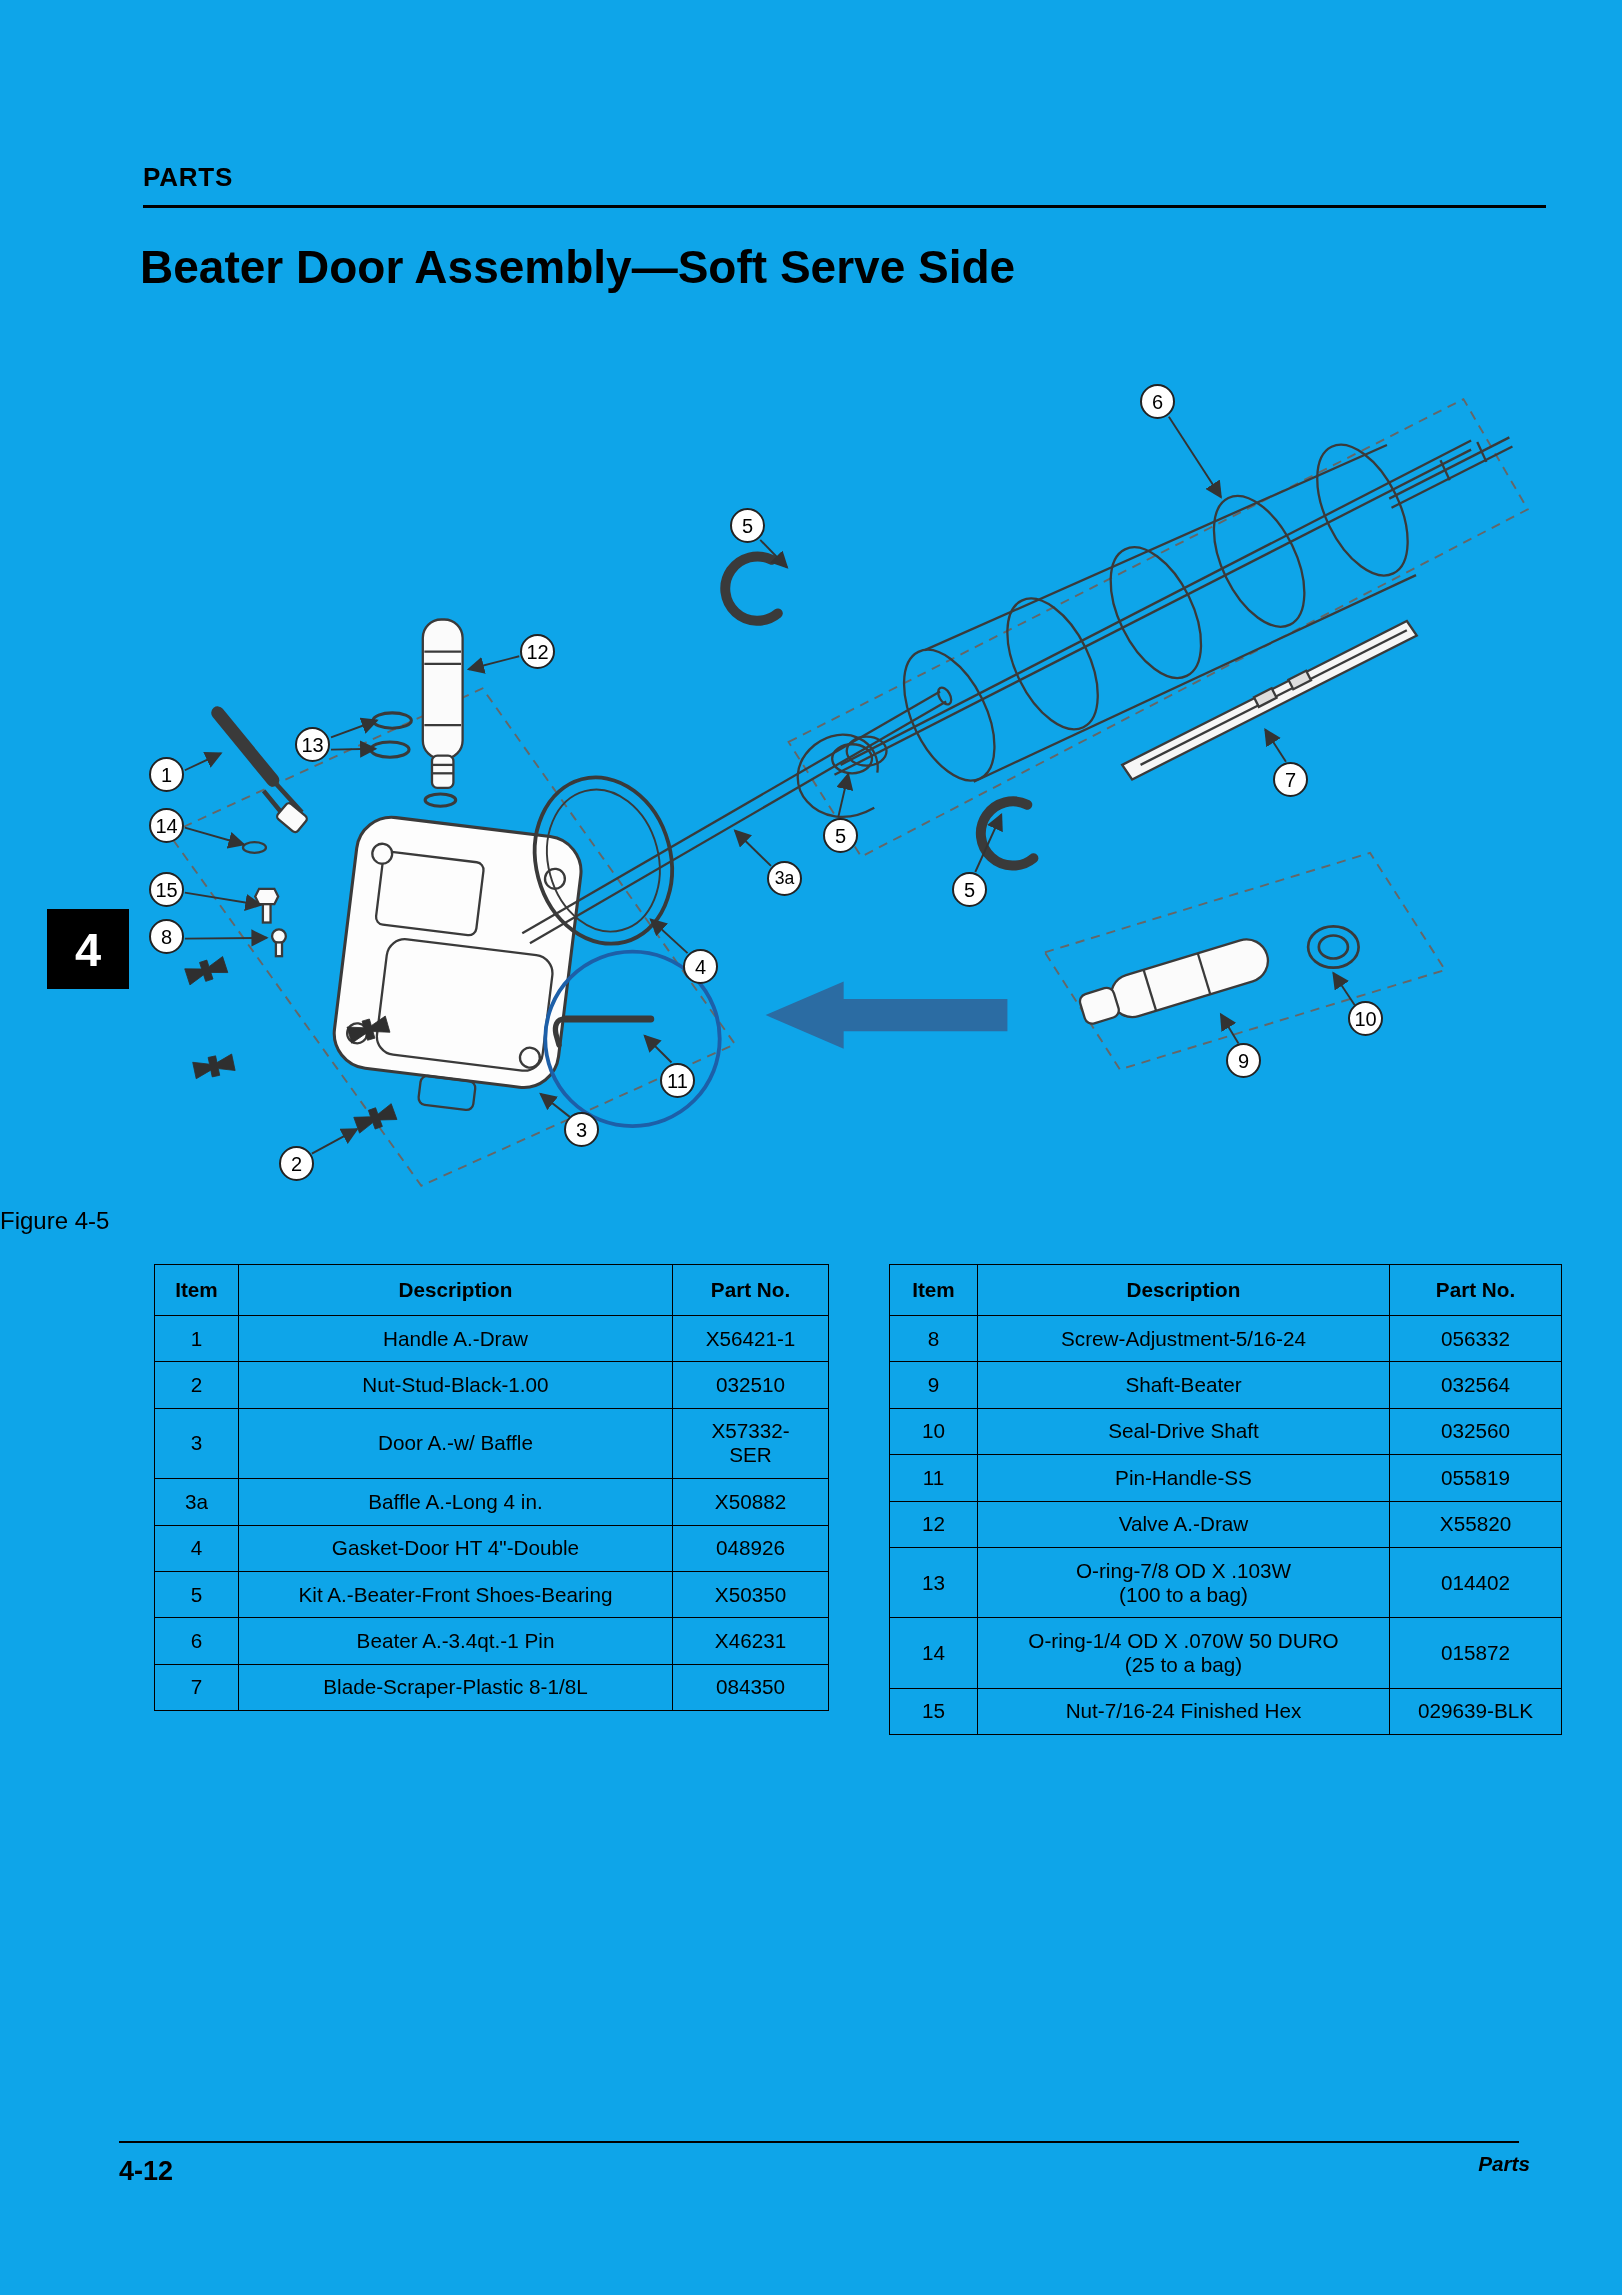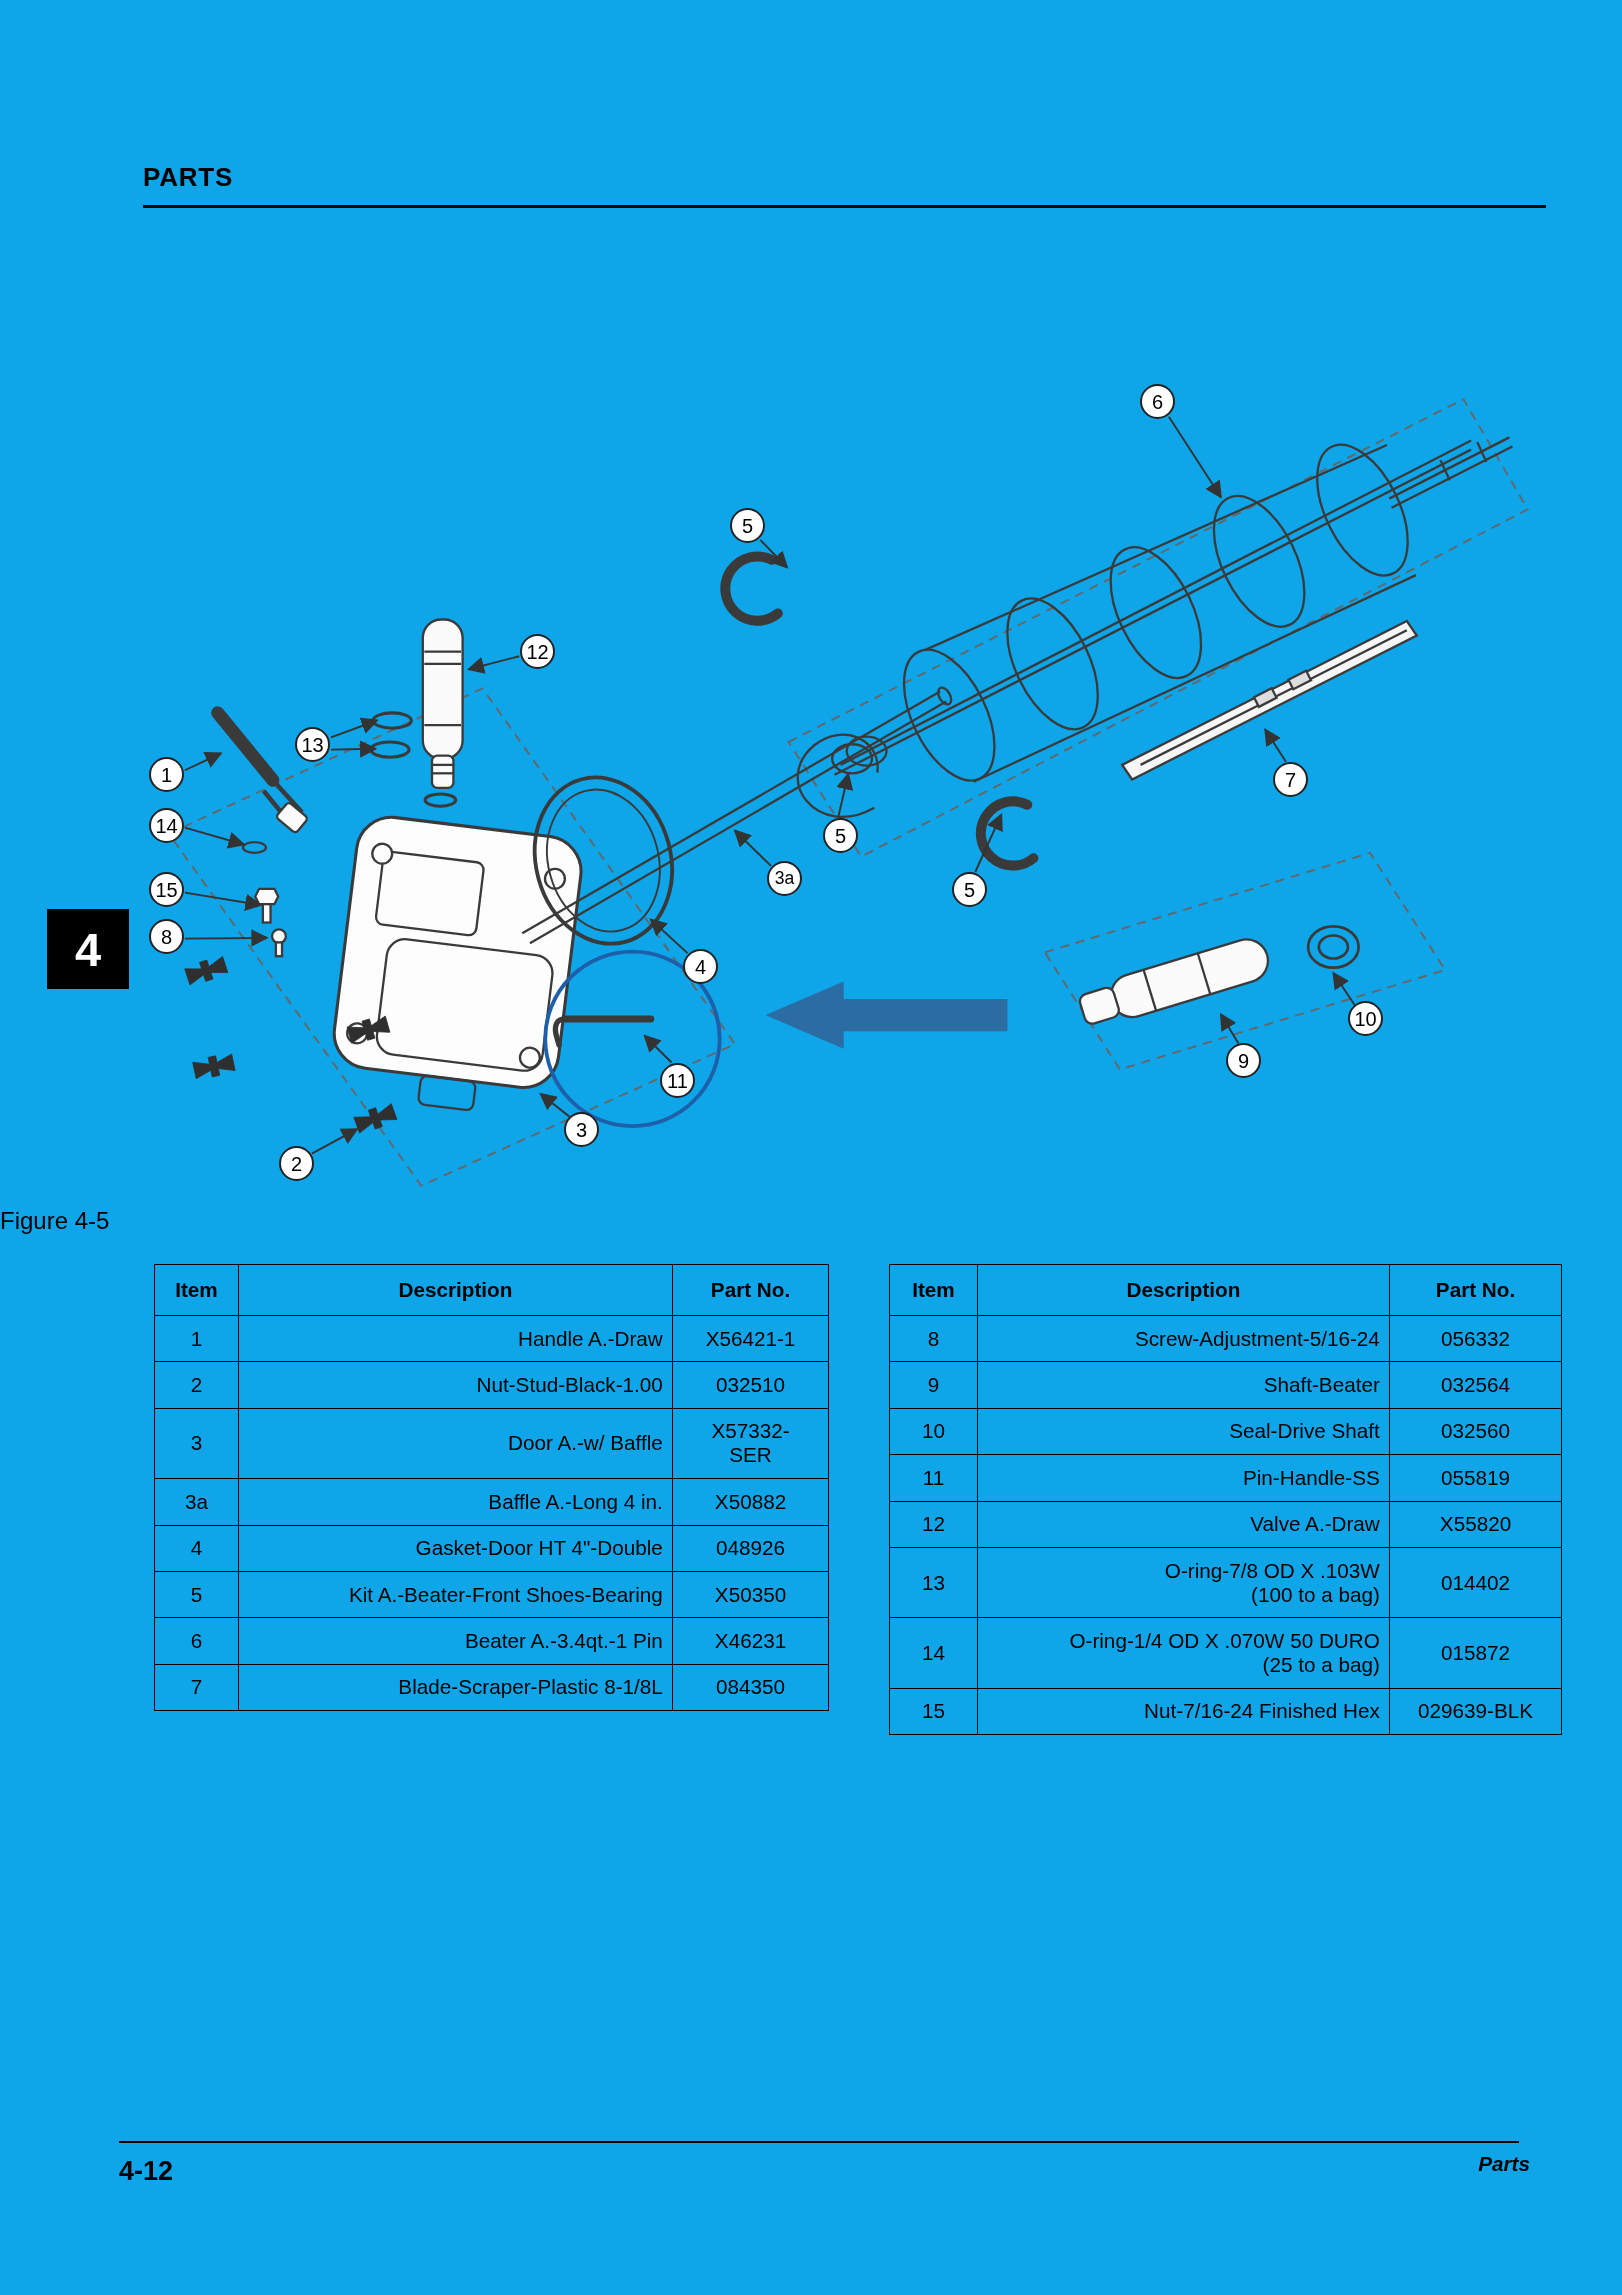--- a/index.html
+++ b/index.html
@@ -21,41 +21,42 @@
     font-size:20px; line-height:1; z-index:5;
   }
   .figure-caption { position:absolute; left:0; top:1207px; width:1623px; font-size:24px; }
 
   .tables { position:absolute; left:154px; top:1264px; display:flex; gap:60px; align-items:flex-start; }
   table { border-collapse:collapse; font-size:20.7px; table-layout:fixed; }
   th, td { border:1.5px solid #000; }
   th { font-weight:bold; text-align:center; padding:13px 4.6px; }
   td { padding:10.7px 9.2px; vertical-align:middle; }
   td.item { text-align:center; padding:10.7px 3.1px; }
-  td.desc { text-align:right; white-space:pre-line; }
+  td.desc { text-align:center; white-space:pre-line; }
   td.part { text-align:center; white-space:pre-line; padding:10.7px 4.6px; }
 
   .chapter-tab {
     position:absolute; left:47px; top:909px; width:82px; height:80px;
     background:#000; color:#fff; font-size:47px; font-weight:bold;
     display:flex; align-items:center; justify-content:center;
   }
 
   .footer-rule { position:absolute; left:119px; top:2141px; width:1400px; height:2.3px; background:#000; }
   .footer-left  { position:absolute; left:119px; top:2156px; font-size:27px; font-weight:bold; }
   .footer-center{ position:absolute; left:0; top:2156px; width:1623px; text-align:center; font-size:20.7px; font-weight:bold; }
   .footer-right { position:absolute; right:93px; top:2152px; font-size:20.7px; font-weight:bold; font-style:italic; }
 </style>
 </head>
 <body>
 
 <div class="page">
 
   <div class="header-label">PARTS</div>
   <div class="header-rule"></div>
+  <div class="page-title">Beater Door Assembly—Soft Serve Side</div>
 
   <div class="diagram">
     <svg width="1416" height="857" viewBox="0 0 1850 1120">
       <defs>
         <marker id="ah" markerWidth="10" markerHeight="9" refX="8" refY="4.5" orient="auto">
           <path d="M0,0 L9,4.5 L0,9 z" fill="#333"></path>
         </marker>
       </defs>
 
       <g fill="none" stroke="#666" stroke-width="2.5" stroke-dasharray="12 9">

